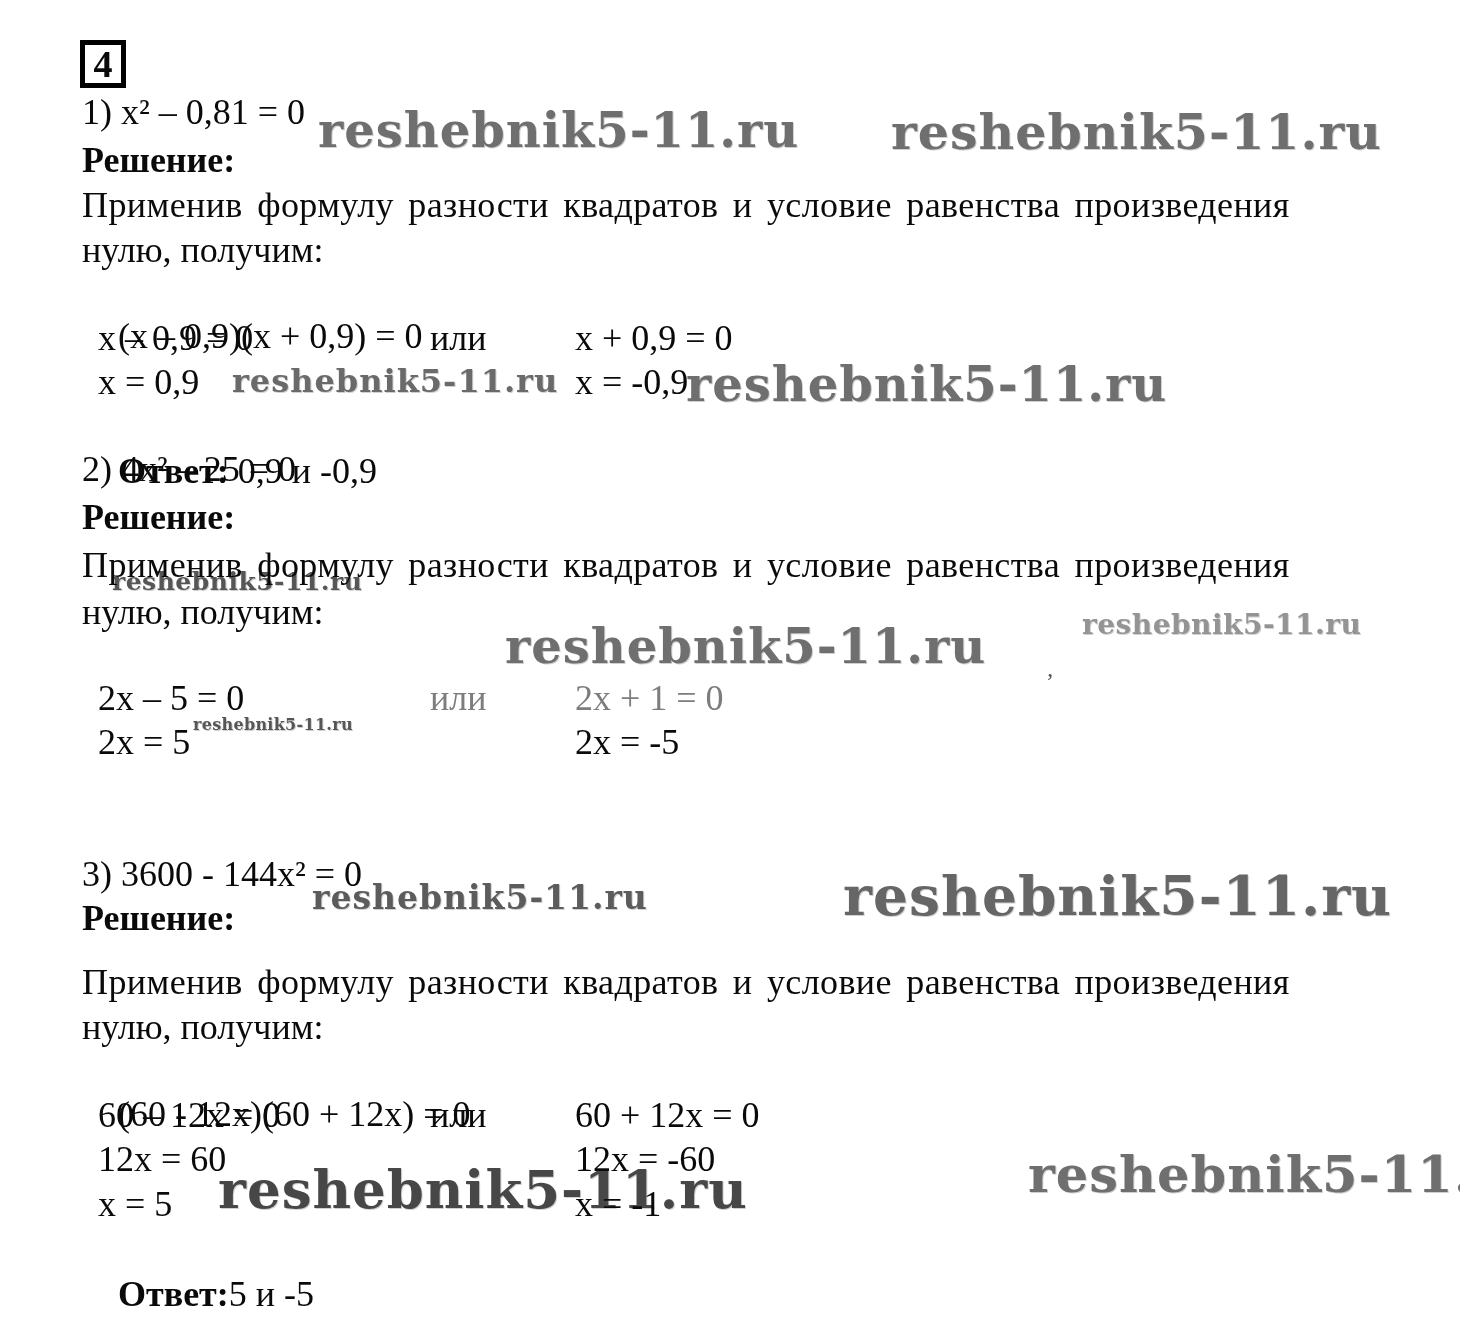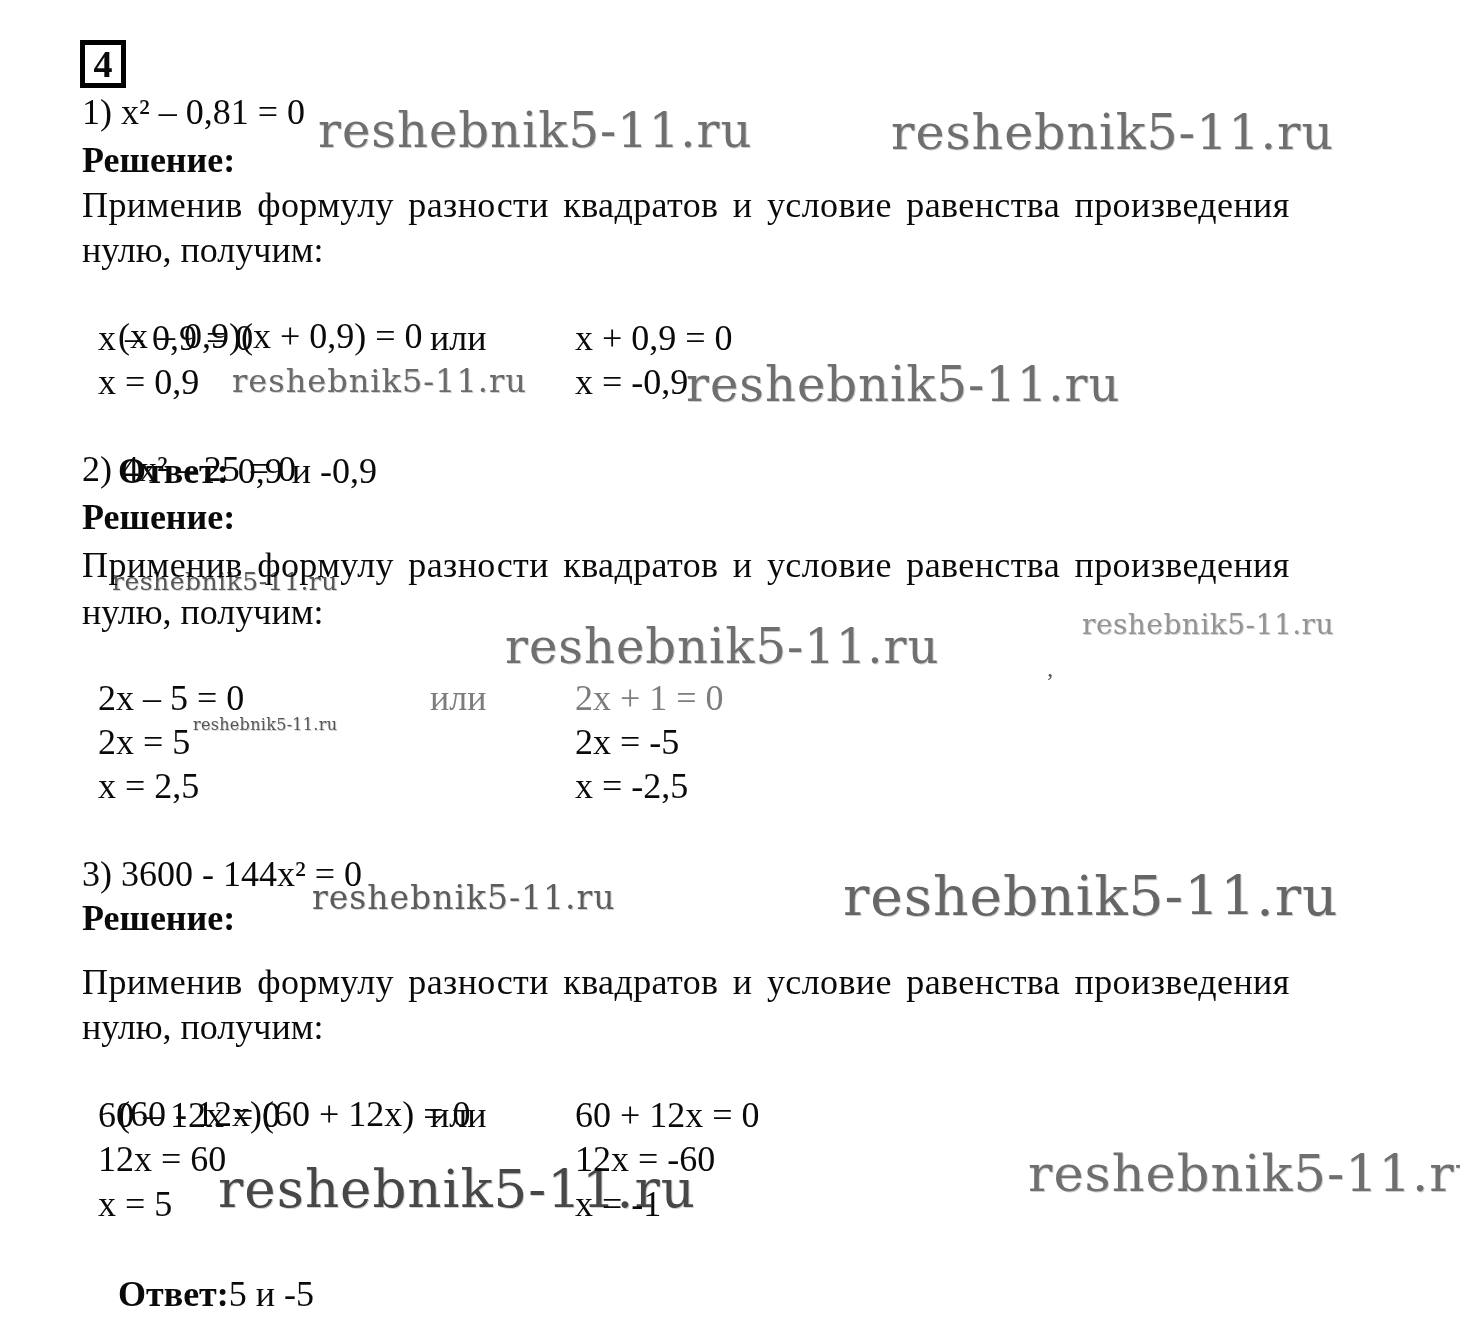--- a/index.html
+++ b/index.html
@@ -21,21 +21,21 @@
   }
   .para{word-spacing:5px;letter-spacing:0.4px;}
   .bold{font-weight:bold;}
   .faded{color:#7d7d7d;}
   .col{position:absolute;top:0;white-space:pre;}
   .c-left{left:16px;}
   .c-or{left:302px;margin-left:46px;}
   .c-right{left:493px;}
   
   .wm{
-    position:absolute;font-family:"DejaVu Serif", serif;font-weight:normal;
+    position:absolute;font-family:"DejaVu Serif", serif;font-weight:bold;
     color:#6f6f6f;white-space:pre;letter-spacing:1px;line-height:1.1;
     text-shadow:1px 1px 0 rgba(170,170,170,0.55);
   }
   .wm-a{left:318px;top:104px;font-size:48px;}
   .wm-b{left:891px;top:106px;font-size:49px;}
   .wm-c{left:232px;top:364px;font-size:32px;color:#6a6a6a;}
   .wm-d{left:686px;top:358px;font-size:48px;}
   .wm-e{left:112px;top:568px;font-size:25px;color:#565656;letter-spacing:0.5px;}
   .wm-f{left:505px;top:620px;font-size:48px;}
   .wm-g{left:1082px;top:610px;font-size:28px;color:#949494;letter-spacing:0.5px;}
@@ -95,24 +95,20 @@
   <div class="ln" style="top:590px">нулю, получим:</div>
   <div class="ln" style="top:676px">
     <span class="col c-left">2x – 5 = 0</span>
     <span class="col c-or faded">или</span>
     <span class="col c-right faded">2x + 1 = 0</span>
   </div>
   <div class="ln" style="top:720px">
     <span class="col c-left">2x = 5</span>
     <span class="col c-right">2x = -5</span>
   </div>
-  <div class="ln" style="top:764px">
-    <span class="col c-left">x = 2,5</span>
-    <span class="col c-right">x = -2,5</span>
-  </div>
 
   <div class="ln" style="top:852px">3) 3600 - 144x² = 0</div>
   <div class="ln bold" style="top:896px">Решение:</div>
   <div class="ln para" style="top:960px">Применив формулу разности квадратов и условие равенства произведения</div>
   <div class="ln" style="top:1005px">нулю, получим:</div>
   <div class="ln" style="top:1048px">
     <span>(60 - 12x)(60 + 12x) = 0</span><span></span>
   </div>
   <div class="ln" style="top:1093px">
     <span class="col c-left">60 – 12x = 0</span>

